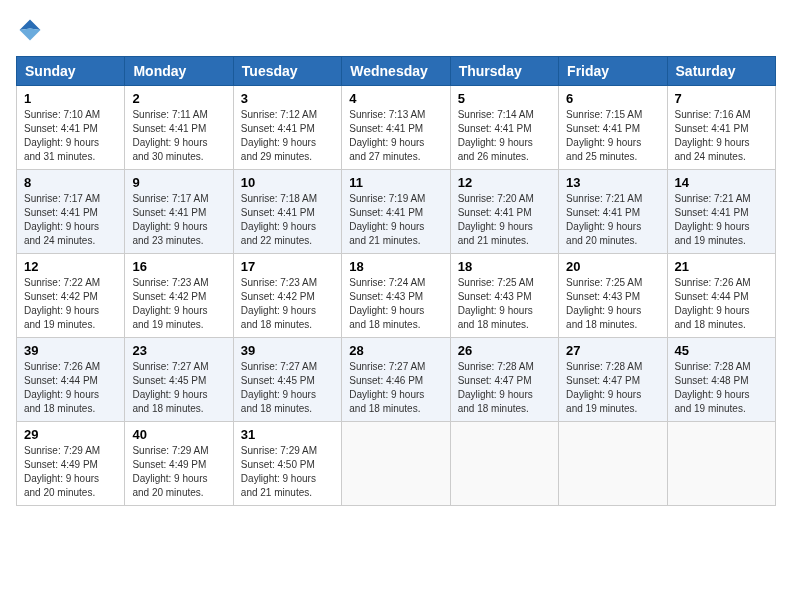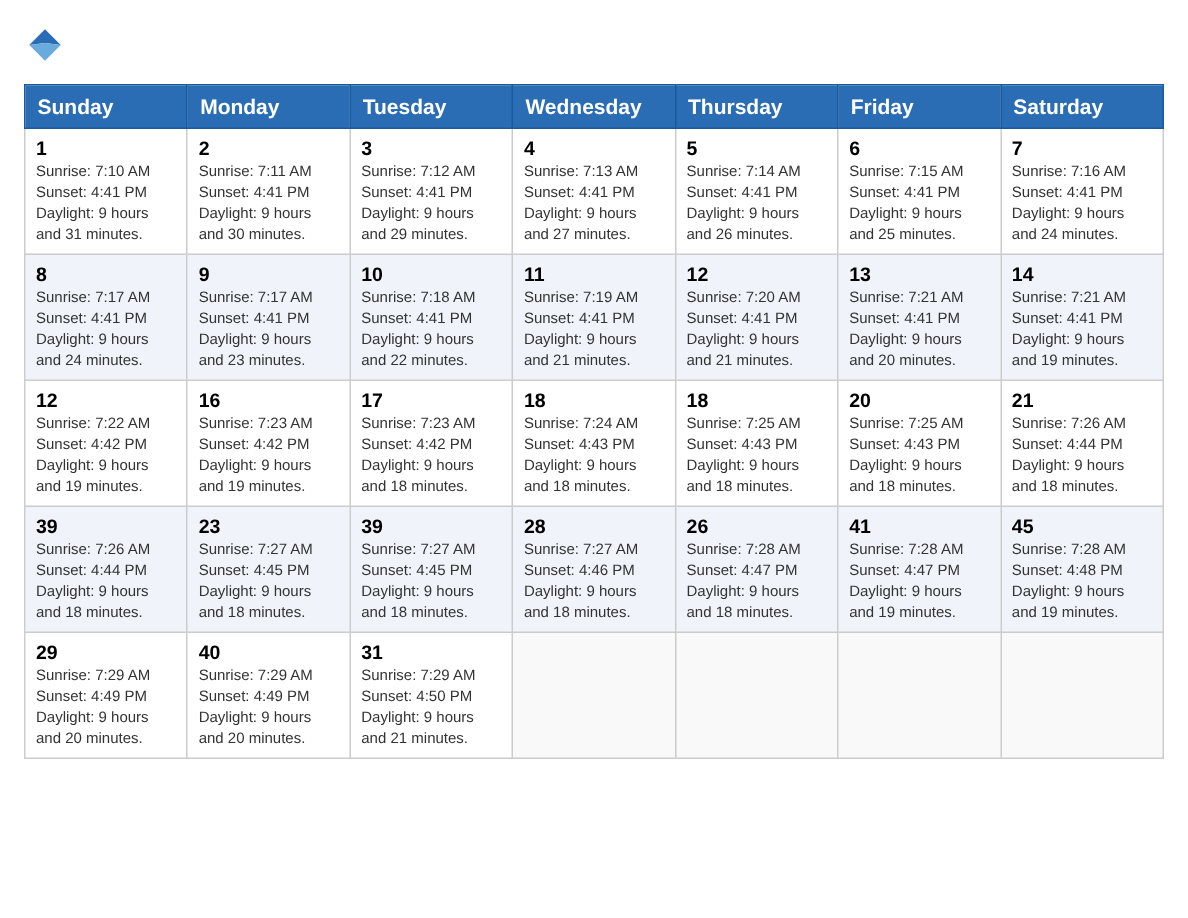--- a/index.html
+++ b/index.html
@@ -224,21 +224,21 @@
       </td>
         <td>
         <span class="day-num">28</span>
         <span class="day-info">Sunrise: 7:27 AM<br>Sunset: 4:46 PM<br>Daylight: 9 hours and 18 minutes.</span>
       </td>
         <td>
         <span class="day-num">26</span>
         <span class="day-info">Sunrise: 7:28 AM<br>Sunset: 4:47 PM<br>Daylight: 9 hours and 18 minutes.</span>
       </td>
         <td>
-        <span class="day-num">41</span>
+        <span class="day-num">27</span>
         <span class="day-info">Sunrise: 7:28 AM<br>Sunset: 4:47 PM<br>Daylight: 9 hours and 19 minutes.</span>
       </td>
         <td>
         <span class="day-num">45</span>
         <span class="day-info">Sunrise: 7:28 AM<br>Sunset: 4:48 PM<br>Daylight: 9 hours and 19 minutes.</span>
       </td>
       </tr>
       <tr>
         <td>
         <span class="day-num">29</span>

